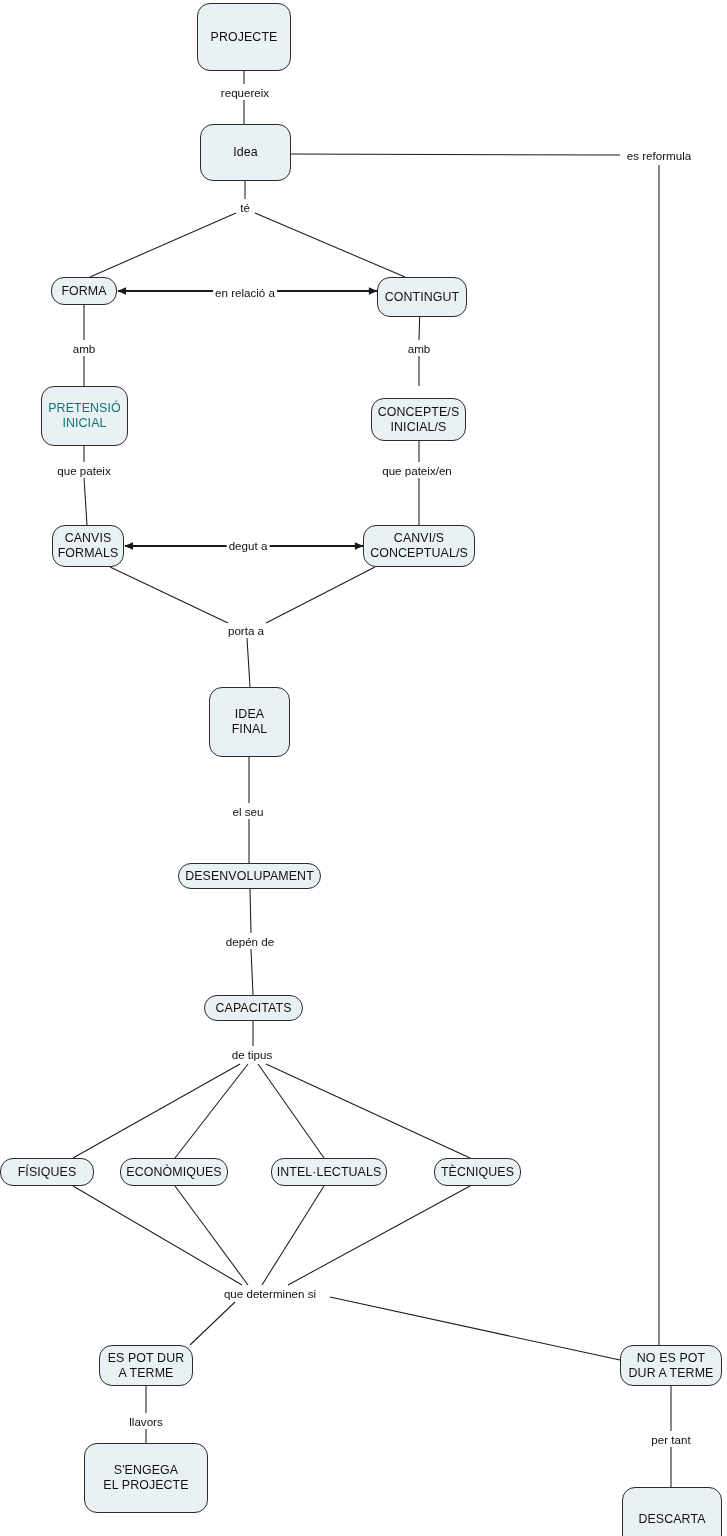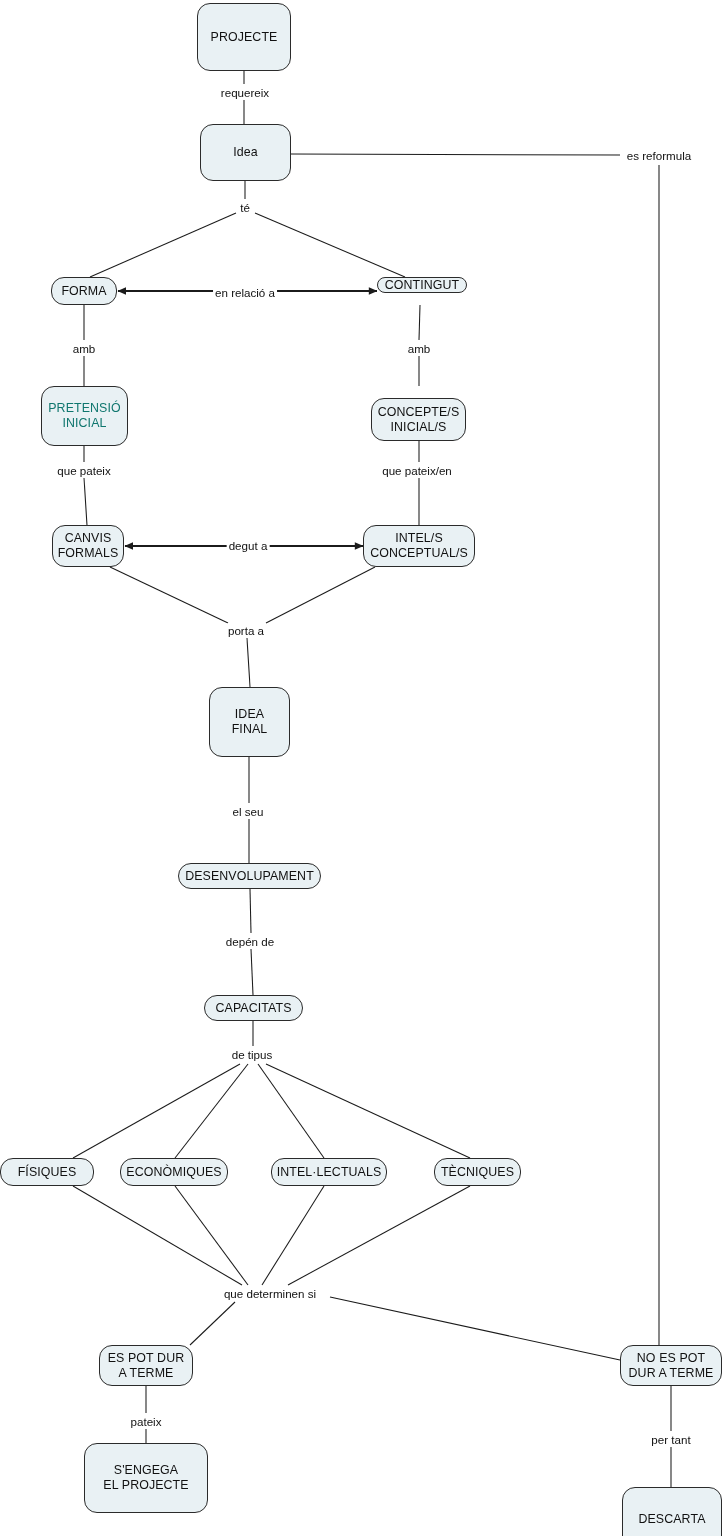--- a/index.html
+++ b/index.html
@@ -127,28 +127,28 @@
         <polyline points="146,1429 146,1443" class="edge-line"></polyline>
         <polyline points="671,1386 671,1431" class="edge-line"></polyline>
         <polyline points="671,1447 671,1487" class="edge-line"></polyline>
       </g>
   </svg>
 
   <div id="nodes-group">
       <div class="node big" style="left: 197px; top: 3px; width: 94px; height: 68px; background: rgb(233, 241, 244); border-color: rgb(43, 43, 43); color: rgb(17, 17, 17);">PROJECTE</div>
       <div class="node big" style="left: 200px; top: 124px; width: 91px; height: 57px; background: rgb(233, 241, 244); border-color: rgb(43, 43, 43); color: rgb(17, 17, 17);">Idea</div>
       <div class="node pill" style="left: 51px; top: 277px; width: 66px; height: 28px; background: rgb(233, 241, 244); border-color: rgb(43, 43, 43); color: rgb(17, 17, 17);">FORMA</div>
-      <div class="node pill" style="left: 377px; top: 277px; width: 90px; height: 16px; background: rgb(233, 241, 244); border-color: rgb(43, 43, 43); color: rgb(17, 17, 17);">CONTINGUT</div>
+      <div class="node pill" style="left: 377px; top: 277px; width: 90px; height: 40px; background: rgb(233, 241, 244); border-color: rgb(43, 43, 43); color: rgb(17, 17, 17);">CONTINGUT</div>
       <div class="node pill" style="left: 41px; top: 386px; width: 87px; height: 60px; background: rgb(233, 241, 244); border-color: rgb(43, 43, 43); color: #0f766e;">PRETENSIÓ
 INICIAL</div>
       <div class="node pill" style="left: 371px; top: 386px; width: 95px; height: 43px; background: rgb(233, 241, 244); border-color: rgb(43, 43, 43); color: rgb(17, 17, 17); margin-top: 12px;">CONCEPTE/S
 INICIAL/S</div>
       <div class="node pill" style="left: 52px; top: 525px; width: 72px; height: 42px; background: rgb(233, 241, 244); border-color: rgb(43, 43, 43); color: rgb(17, 17, 17);">CANVIS
 FORMALS</div>
-      <div class="node pill" style="left: 363px; top: 525px; width: 112px; height: 42px; background: rgb(233, 241, 244); border-color: rgb(43, 43, 43); color: rgb(17, 17, 17);">INTEL/S
+      <div class="node pill" style="left: 363px; top: 525px; width: 112px; height: 42px; background: rgb(233, 241, 244); border-color: rgb(43, 43, 43); color: rgb(17, 17, 17);">CANVI/S
 CONCEPTUAL/S</div>
       <div class="node big" style="left: 209px; top: 687px; width: 81px; height: 70px; background: rgb(233, 241, 244); border-color: rgb(43, 43, 43); color: rgb(17, 17, 17);">IDEA
 FINAL</div>
       <div class="node pill" style="left: 178px; top: 863px; width: 143px; height: 26px; background: rgb(233, 241, 244); border-color: rgb(43, 43, 43); color: rgb(17, 17, 17);">DESENVOLUPAMENT</div>
       <div class="node pill" style="left: 204px; top: 995px; width: 99px; height: 26px; background: rgb(233, 241, 244); border-color: rgb(43, 43, 43); color: rgb(17, 17, 17);">CAPACITATS</div>
       <div class="node pill" style="left: 0px; top: 1158px; width: 94px; height: 28px; background: rgb(233, 241, 244); border-color: rgb(43, 43, 43); color: rgb(17, 17, 17);">FÍSIQUES</div>
       <div class="node pill" style="left: 120px; top: 1158px; width: 108px; height: 28px; background: rgb(233, 241, 244); border-color: rgb(43, 43, 43); color: rgb(17, 17, 17);">ECONÒMIQUES</div>
       <div class="node pill" style="left: 271px; top: 1158px; width: 116px; height: 28px; background: rgb(233, 241, 244); border-color: rgb(43, 43, 43); color: rgb(17, 17, 17);">INTEL·LECTUALS</div>
       <div class="node pill" style="left: 434px; top: 1158px; width: 87px; height: 28px; background: rgb(233, 241, 244); border-color: rgb(43, 43, 43); color: rgb(17, 17, 17);">TÈCNIQUES</div>
       <div class="node pill" style="left: 99px; top: 1345px; width: 94px; height: 41px; background: rgb(233, 241, 244); border-color: rgb(43, 43, 43); color: rgb(17, 17, 17);">ES POT DUR
@@ -167,17 +167,17 @@
       <div class="link-label" style="left: 84px; top: 348px; color: rgb(17, 17, 17);">amb</div>
       <div class="link-label" style="left: 419px; top: 348px; color: rgb(17, 17, 17);">amb</div>
       <div class="link-label" style="left: 84px; top: 470px; color: rgb(17, 17, 17);">que pateix</div>
       <div class="link-label" style="left: 417px; top: 470px; color: rgb(17, 17, 17);">que pateix/en</div>
       <div class="link-label" style="left: 248px; top: 545px; color: rgb(17, 17, 17);">degut a</div>
       <div class="link-label" style="left: 246px; top: 630px; color: rgb(17, 17, 17);">porta a</div>
       <div class="link-label" style="left: 248px; top: 811px; color: rgb(17, 17, 17);">el seu</div>
       <div class="link-label" style="left: 250px; top: 941px; color: rgb(17, 17, 17);">depén de</div>
       <div class="link-label" style="left: 252px; top: 1054px; color: rgb(17, 17, 17);">de tipus</div>
       <div class="link-label" style="left: 270px; top: 1293px; color: rgb(17, 17, 17);">que determinen si</div>
-      <div class="link-label" style="left: 146px; top: 1421px; color: rgb(17, 17, 17);">pateix</div>
+      <div class="link-label" style="left: 146px; top: 1421px; color: rgb(17, 17, 17);">llavors</div>
       <div class="link-label" style="left: 671px; top: 1439px; color: rgb(17, 17, 17);">per tant</div>
     </div>
 
 </div>
 
 </body></html>

